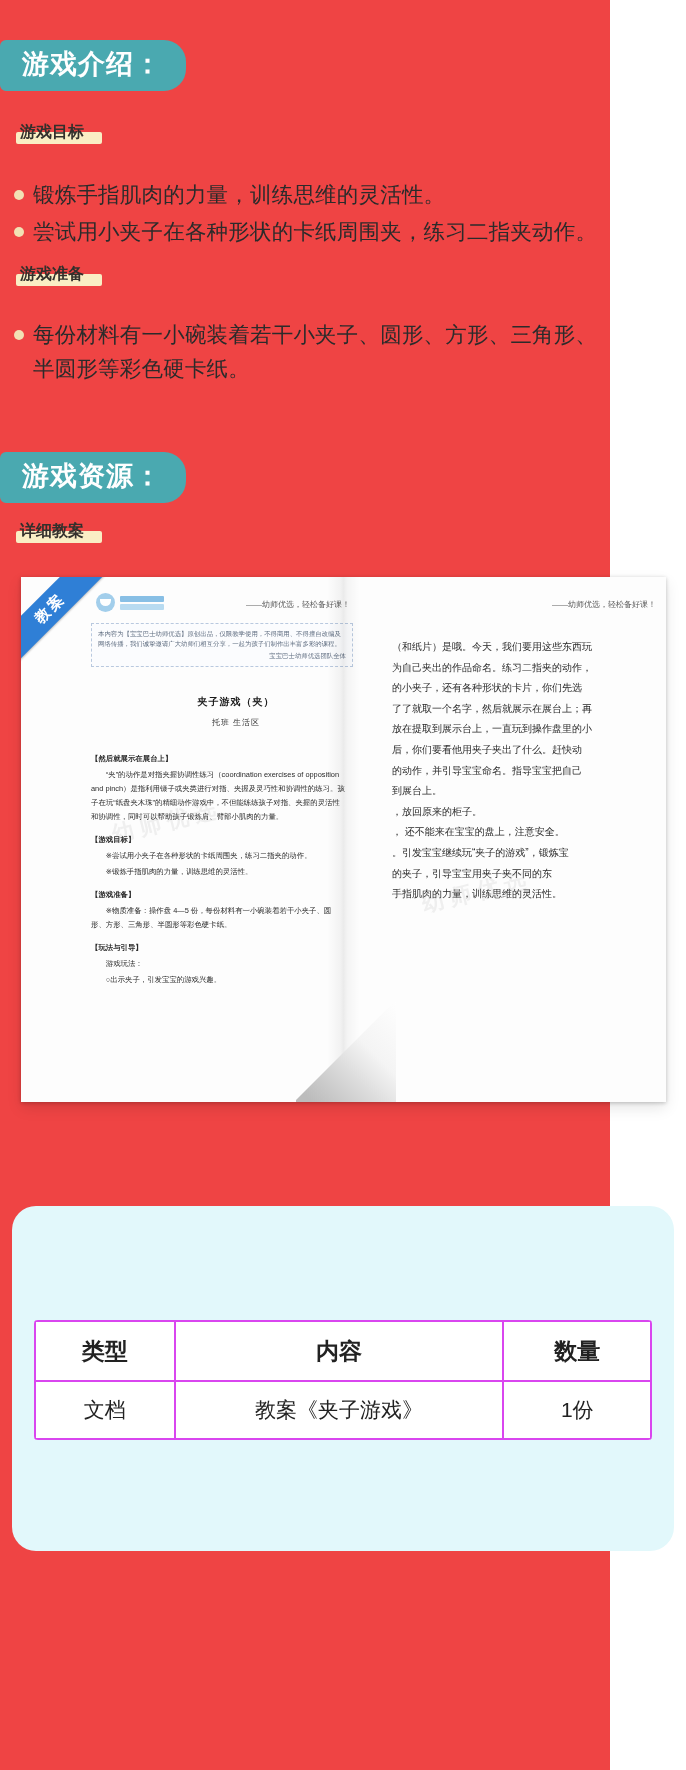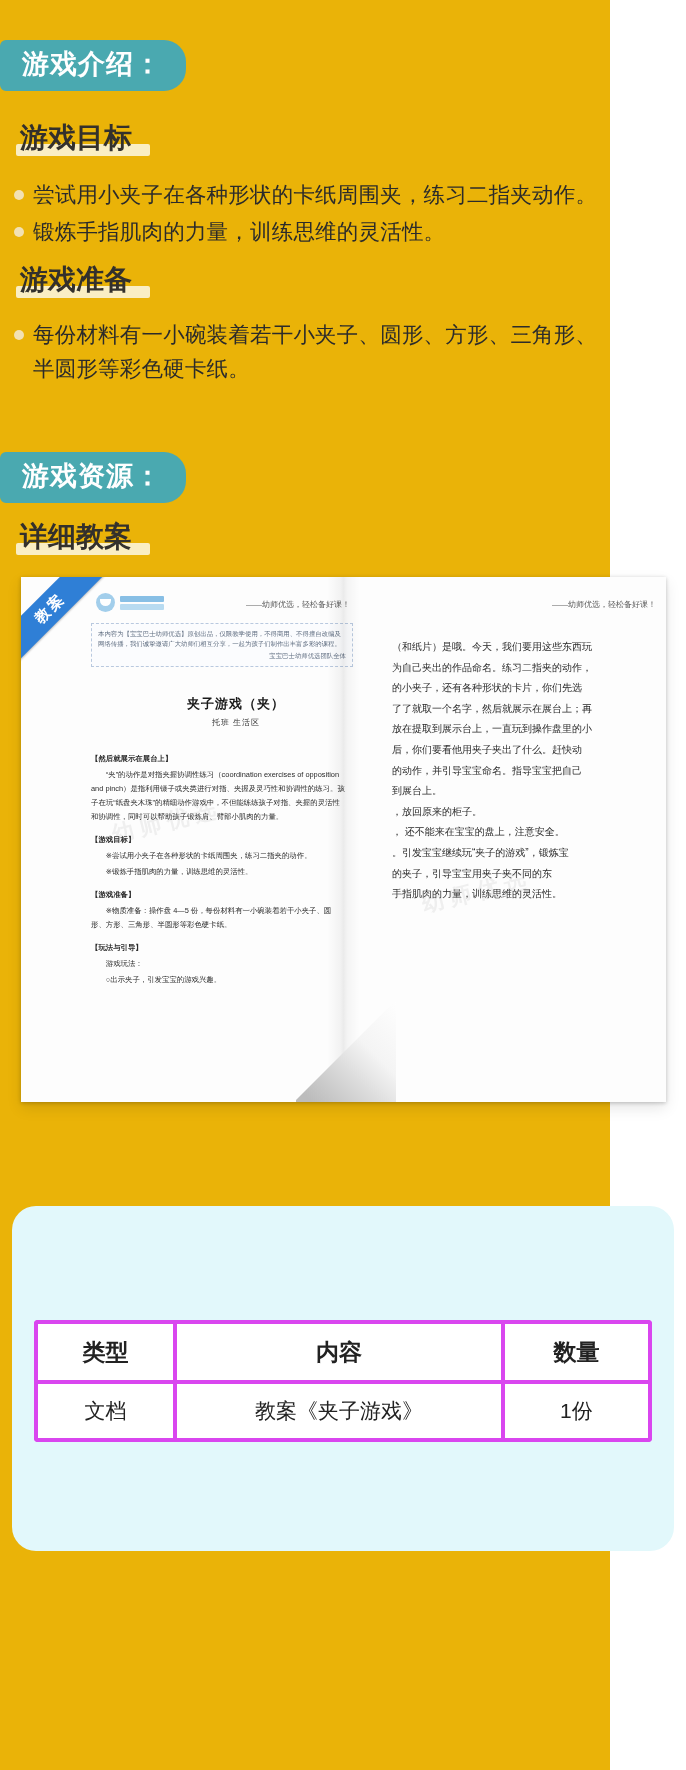--- a/index.html
+++ b/index.html
@@ -9,21 +9,21 @@
     height: 1770px;
     background: #ffffff;
     font-family: "Liberation Sans", "DejaVu Sans", sans-serif;
     overflow: hidden;
   }
 
   .page {
     position: relative;
     width: 610px;
     height: 1770px;
-    background: #eab308;
+    background: #ef4444;
   }
 
   
   .pill {
     display: inline-block;
     background: #4aa9b0;
     color: #ffffff;
     font-size: 27px;
     font-weight: bold;
     line-height: 1;
@@ -34,21 +34,21 @@
     border-bottom-left-radius: 6px;
     letter-spacing: 1px;
     white-space: nowrap;
   }
   .pill-wrap { position: absolute; left: 0; }
 
   
   .subhead {
     position: absolute;
     left: 18px;
-    font-size: 28px;
+    font-size: 16px;
     font-weight: bold;
     color: #33302c;
     line-height: 1;
     white-space: nowrap;
   }
   .subhead .hl {
     position: relative;
     display: inline-block;
     padding: 0 4px 0 2px;
     z-index: 1;
@@ -185,21 +185,21 @@
     background: #fbfcfe;
   }
   .doc-notice .sign { display:block; text-align:right; margin-top:2px; }
 
   .doc-title {
     position: absolute;
     left: 70px;
     top: 118px;
     width: 290px;
     text-align: center;
-    font-size: 13px;
+    font-size: 10px;
     font-weight: bold;
     color: #1a1a1a;
     letter-spacing: 1px;
   }
   .doc-subtitle {
     position: absolute;
     left: 70px;
     top: 140px;
     width: 290px;
     text-align: center;
@@ -295,21 +295,21 @@
     position: absolute;
     left: 34px;
     top: 1320px;
     width: 618px;
     border-collapse: collapse;
     background: #ffffff;
     border-radius: 4px;
     overflow: hidden;
   }
   .res-table td, .res-table th {
-    border: 4px solid #d946ef;
+    border: 2px solid #d946ef;
     text-align: center;
     color: #222222;
     font-weight: normal;
   }
   .res-table th {
     font-size: 23px;
     font-weight: bold;
     height: 60px;
   }
   .res-table td {
@@ -330,25 +330,25 @@
     <span class="pill">游戏介绍：</span>
   </div>
 
   <div class="subhead" style="top:124px;">
     <span class="hl">游戏目标</span>
   </div>
 
   <div class="bullets" style="top:178px;">
     <div class="bullet-row">
       <span class="dot"></span>
-      <span class="bullet-text">尝试用小夹子在各种形状的卡纸周围夹，练习二指夹动作。</span>
+      <span class="bullet-text">锻炼手指肌肉的力量，训练思维的灵活性。</span>
     </div>
     <div class="bullet-row">
       <span class="dot"></span>
-      <span class="bullet-text">锻炼手指肌肉的力量，训练思维的灵活性。</span>
+      <span class="bullet-text">尝试用小夹子在各种形状的卡纸周围夹，练习二指夹动作。</span>
     </div>
   </div>
 
   <div class="subhead" style="top:266px;">
     <span class="hl">游戏准备</span>
   </div>
 
   <div class="bullets" style="top:318px;">
     <div class="bullet-row">
       <span class="dot"></span>

